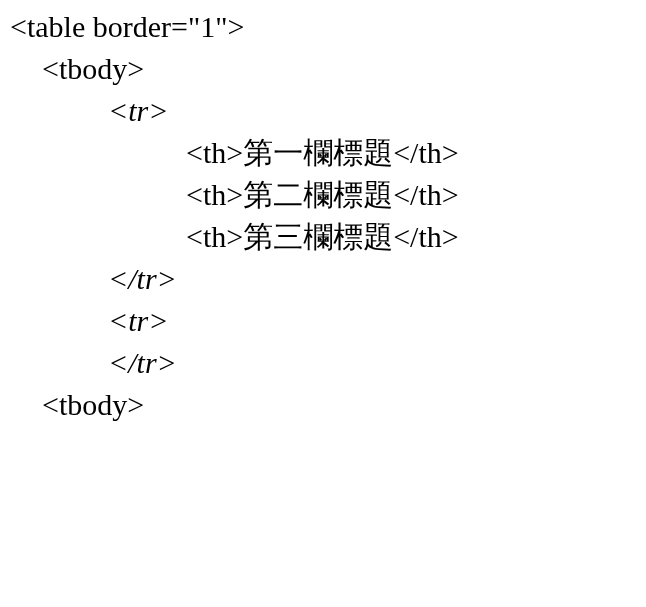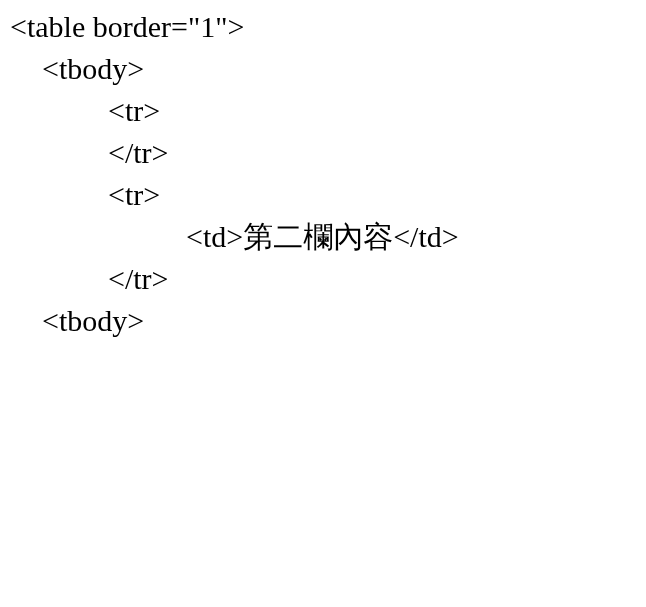--- a/index.html
+++ b/index.html
@@ -21,28 +21,30 @@
     font-size: 30px;
     line-height: 42px;
     color: #000000;
   }
   .line {
     white-space: pre;
     height: 42px;
   }
   .ind0 { margin-left: 0px; }
   .ind1 { margin-left: 32px; }
-  .ind2 { margin-left: 98px; }
+  .ind2 { margin-left: 98px; font-style: italic; }
   .ind3 { margin-left: 176px; }
 </style>
 </head>
 <body>
 
 <div class="code-page">
   <div class="line ind0">&lt;table border="1"&gt;</div>
   <div class="line ind1">&lt;tbody&gt;</div>
   <div class="line ind2">&lt;tr&gt;</div>
+  <div class="line ind3">&lt;th&gt;第一欄標題&lt;/th&gt;</div>
+  <div class="line ind3">&lt;th&gt;第二欄標題&lt;/th&gt;</div>
+  <div class="line ind3">&lt;th&gt;第三欄標題&lt;/th&gt;</div>
   <div class="line ind2">&lt;/tr&gt;</div>
   <div class="line ind2">&lt;tr&gt;</div>
-  <div class="line ind3">&lt;td&gt;第二欄內容&lt;/td&gt;</div>
   <div class="line ind2">&lt;/tr&gt;</div>
   <div class="line ind1">&lt;tbody&gt;</div>
 </div>
 
 </body></html>

